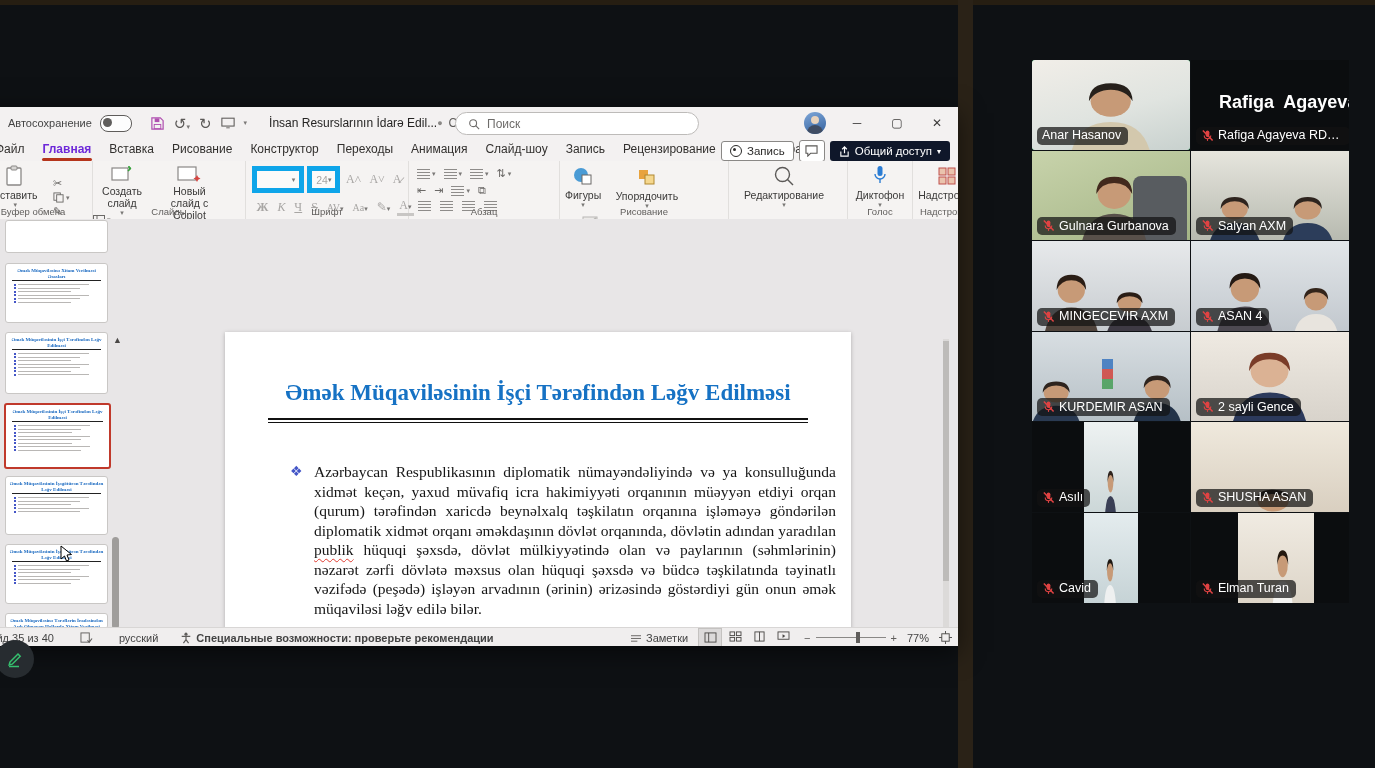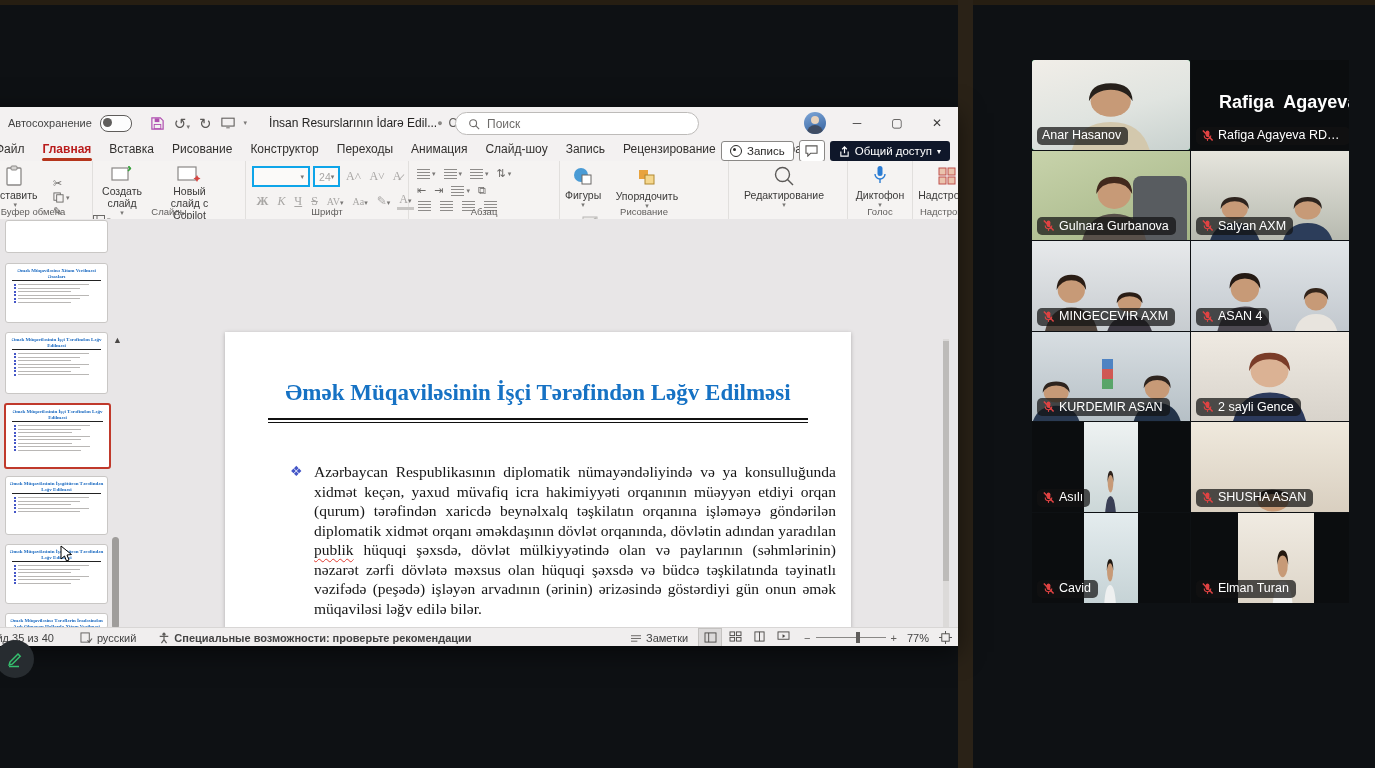--- a/index.html
+++ b/index.html
@@ -30,21 +30,21 @@
              border-radius:12px;display:flex;align-items:center;gap:7px;padding-left:12px;font-size:12px;color:#6e6c6a;}
   .tb-right{position:absolute;right:0;top:0;height:32px;display:flex;align-items:center;gap:6px;padding-right:4px;}
   #avatar{width:22px;height:22px;border-radius:50%;background:linear-gradient(160deg,#7fa7d8,#31609e);position:relative;overflow:hidden;margin-right:8px;}
   #avatar::before{content:"";position:absolute;left:7px;top:4px;width:8px;height:8px;border-radius:50%;background:#e8d3bd;}
   #avatar::after{content:"";position:absolute;left:3px;top:13px;width:16px;height:10px;border-radius:8px 8px 0 0;background:#3f4c63;}
   .winbtn{width:34px;height:30px;display:flex;align-items:center;justify-content:center;color:#3b3a39;font-size:12px;}
   
   #tabsrow{left:0;top:32px;width:100%;height:22px;display:flex;align-items:flex-end;}
   #ribbon-tabs{display:flex;align-items:flex-end;padding-left:12px;gap:0;}
   .tab{font-size:12px;color:#32302e;padding:3px 9px 5px 9px;white-space:nowrap;}
-  .tab.active{color:#b91c1c;font-weight:bold;position:relative;}
+  .tab.active{color:#6d28d9;font-weight:bold;position:relative;}
   .tab.active::after{content:"";position:absolute;left:8px;right:8px;bottom:0;height:3px;background:#b5351c;border-radius:2px;}
   .tabs-right{position:absolute;right:8px;top:33px;display:flex;align-items:center;gap:5px;}
   .record-pill{display:flex;align-items:center;gap:5px;border:1px solid #8a8886;background:#fff;border-radius:3px;
                height:18px;padding:0 8px;font-size:11.5px;color:#2b2a29;}
   .rec-ic{width:10px;height:10px;border:1.5px solid #2b2a29;border-radius:50%;position:relative;}
   .rec-ic::before{content:"";position:absolute;left:2px;top:2px;width:3px;height:3px;border-radius:50%;background:#2b2a29;}
   .comment-btn{width:24px;height:20px;border:1px solid #8a8886;background:#fff;border-radius:3px;
                display:flex;align-items:center;justify-content:center;}
   .share-btn{display:flex;align-items:center;gap:5px;background:#0f172a;color:#fff;border-radius:3px;
              height:20px;padding:0 9px;font-size:11.5px;}
@@ -53,21 +53,21 @@
   .rgroup{position:relative;height:100%;border-right:1px solid #e1dfdd;flex:0 0 auto;}
   .rlabel{position:absolute;bottom:2px;left:0;right:0;text-align:center;font-size:9.5px;color:#605e5c;white-space:nowrap;}
   .bigbtn{display:inline-flex;flex-direction:column;align-items:center;justify-content:flex-start;
           padding:4px 5px 0 5px;font-size:10.5px;color:#3b3a39;text-align:center;line-height:1.15;height:44px;}
   .bigbtn .bicon{height:22px;display:flex;align-items:center;justify-content:center;margin-bottom:2px;}
   .minicol{display:inline-flex;flex-direction:column;justify-content:flex-start;gap:3px;padding-top:6px;}
   .mini{font-size:11px;color:#6b6967;line-height:1;display:flex;align-items:center;gap:2px;}
   .dd{font-size:7px;color:#7a7876;}
   .ic-lines{display:inline-block;width:13px;height:10px;background:repeating-linear-gradient(#8e8c8a 0 1px,transparent 1px 3px);}
   .dis{color:#a8a6a4 !important;}
-  .fbox{border:2px solid #0ea5e9;background:#fbfaf9;height:17px;display:inline-flex;align-items:center;
+  .fbox{border:5px solid #0ea5e9;background:#fbfaf9;height:17px;display:inline-flex;align-items:center;
         padding:0 4px;font-size:10.5px;color:#a8a6a4;}
   .fglyph{font-size:12px;color:#a8a6a4;padding:0 2.5px;font-family:"Liberation Serif",serif;}
   
   #content{left:0;top:112px;width:100%;height:408px;background:#e8e6e7;overflow:hidden;}
   
   .thumb{position:absolute;left:31px;width:101px;background:#fff;border:1px solid #c9c7c5;border-radius:3px;overflow:hidden;}
   .thumb.selected{border:2px solid #c0392b;left:30px;width:103px;}
   .t-title{font-family:"Liberation Serif",serif;font-weight:bold;color:#1b6ac1;font-size:5px;line-height:5.5px;
            text-align:center;margin:4px 3px 1px 3px;}
   .t-rule{height:1px;background:#222;margin:0 6px 3px 6px;}
@@ -548,21 +548,21 @@
   </div>
 
   <div id="statusbar" class="abs">
     <span class="sb-item" style="margin-left:2px">Слайд 35 из 40</span>
     <span class="sb-item" style="margin-left:26px">
       <svg width="13" height="12" viewBox="0 0 14 13">
           <rect x="1" y="1" width="9" height="10" fill="none" stroke="#5f5d5b"></rect>
           <path d="M8 9l2 2 3-4" fill="none" stroke="#5f5d5b" stroke-width="1.2"></path>
         </svg>
     </span>
-    <span class="sb-item" style="margin-left:4px">русский</span>
+    <span class="sb-item" style="margin-left:26px">русский</span>
     <span class="sb-item" style="margin-left:22px;font-weight:bold">
       <svg width="12" height="12" viewBox="0 0 14 14">
           <circle cx="7" cy="2.5" r="1.8" fill="#5f5d5b"></circle>
           <path d="M2 5h10M7 5v4M7 9l-3 4M7 9l3 4" stroke="#5f5d5b" stroke-width="1.4" fill="none"></path>
         </svg>
       <span>Специальные возможности: проверьте рекомендации</span>
     </span>
     <span class="sb-right">
       <span class="sb-item">
         <svg width="12" height="10" viewBox="0 0 13 11">

